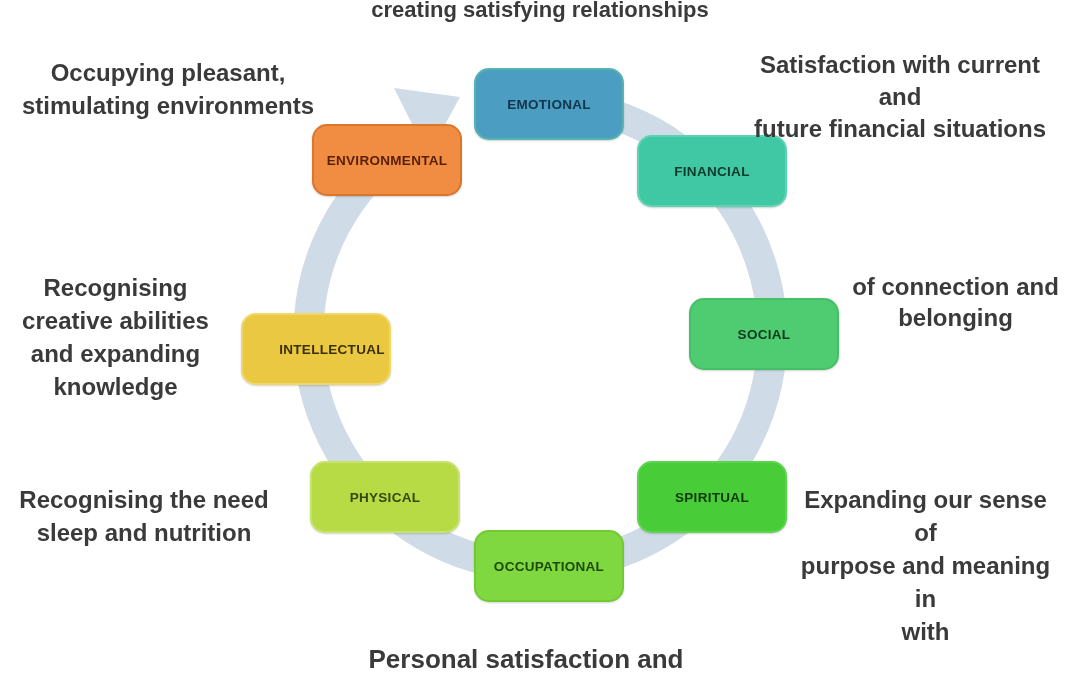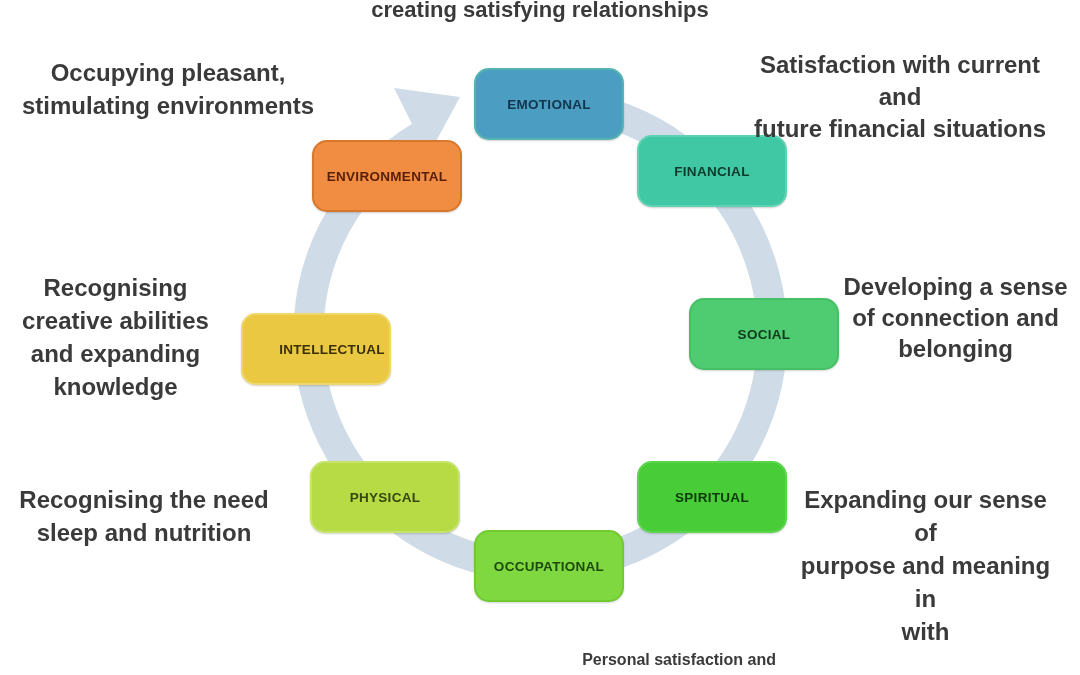--- a/index.html
+++ b/index.html
@@ -16,33 +16,33 @@
     box-shadow:0 1px 2px rgba(0,0,0,.18);
     margin-left:9px;
   }
   .b-emotional{left:465px;top:68px;}
   .b-financial{left:628px;top:135px;}
   .b-social{left:680px;top:298px;}
   .b-spiritual{left:628px;top:461px;}
   .b-occupational{left:465px;top:530px;}
   .b-physical{left:301px;top:461px;}
   .b-intellectual{left:232px;top:313px;padding-left:32px;}
-  .b-environmental{left:303px;top:140px;}
+  .b-environmental{left:303px;top:124px;}
   .annot{
     position:absolute;z-index:2;color:#3a3a3a;text-align:center;
     font-weight:600;font-size:24px;line-height:33px;
   }
   .a-emotional{left:290px;top:-5px;width:500px;font-size:22px;line-height:30px;}
   .a-environmental{left:18px;top:56px;width:300px;}
   .a-financial{left:742px;top:49px;width:316px;line-height:32px;}
   .a-intellectual{left:8px;top:271px;width:215px;}
   .a-social{left:843px;top:271px;width:225px;line-height:31px;}
   .a-physical{left:3px;top:483px;width:282px;}
   .a-spiritual{left:793px;top:483px;width:265px;}
-  .a-occupational{left:276px;top:643px;width:500px;font-size:16px;text-align:right;}
+  .a-occupational{left:276px;top:643px;width:500px;font-size:26px;}
 </style>
 </head>
 <body>
 
 <div class="stage">
 
   <svg class="ring-svg" width="1080" height="675" viewBox="0 0 1080 675">
     <path d="M 487.8 108.9 A 232 232 0 1 1 431.1 130.2" fill="none" stroke-width="30" stroke-linecap="butt" stroke="#cfdce8"></path>
     <polygon points="394,88 428,156 460,97" fill="#cfdce8"></polygon>
   </svg>
@@ -73,21 +73,20 @@
   </div>
 
   <div class="annot a-emotional">
     <div>creating satisfying relationships</div>
   </div>
   <div class="annot a-financial">
     <div>Satisfaction with current and</div>
     <div>future financial situations</div>
   </div>
   <div class="annot a-social">
-    <div>Developing a sense</div>
     <div>of connection and</div>
     <div>belonging</div>
   </div>
   <div class="annot a-spiritual">
     <div>Expanding our sense of</div>
     <div>purpose and meaning in</div>
     <div>with</div>
   </div>
   <div class="annot a-occupational">
     <div>Personal satisfaction and</div>

